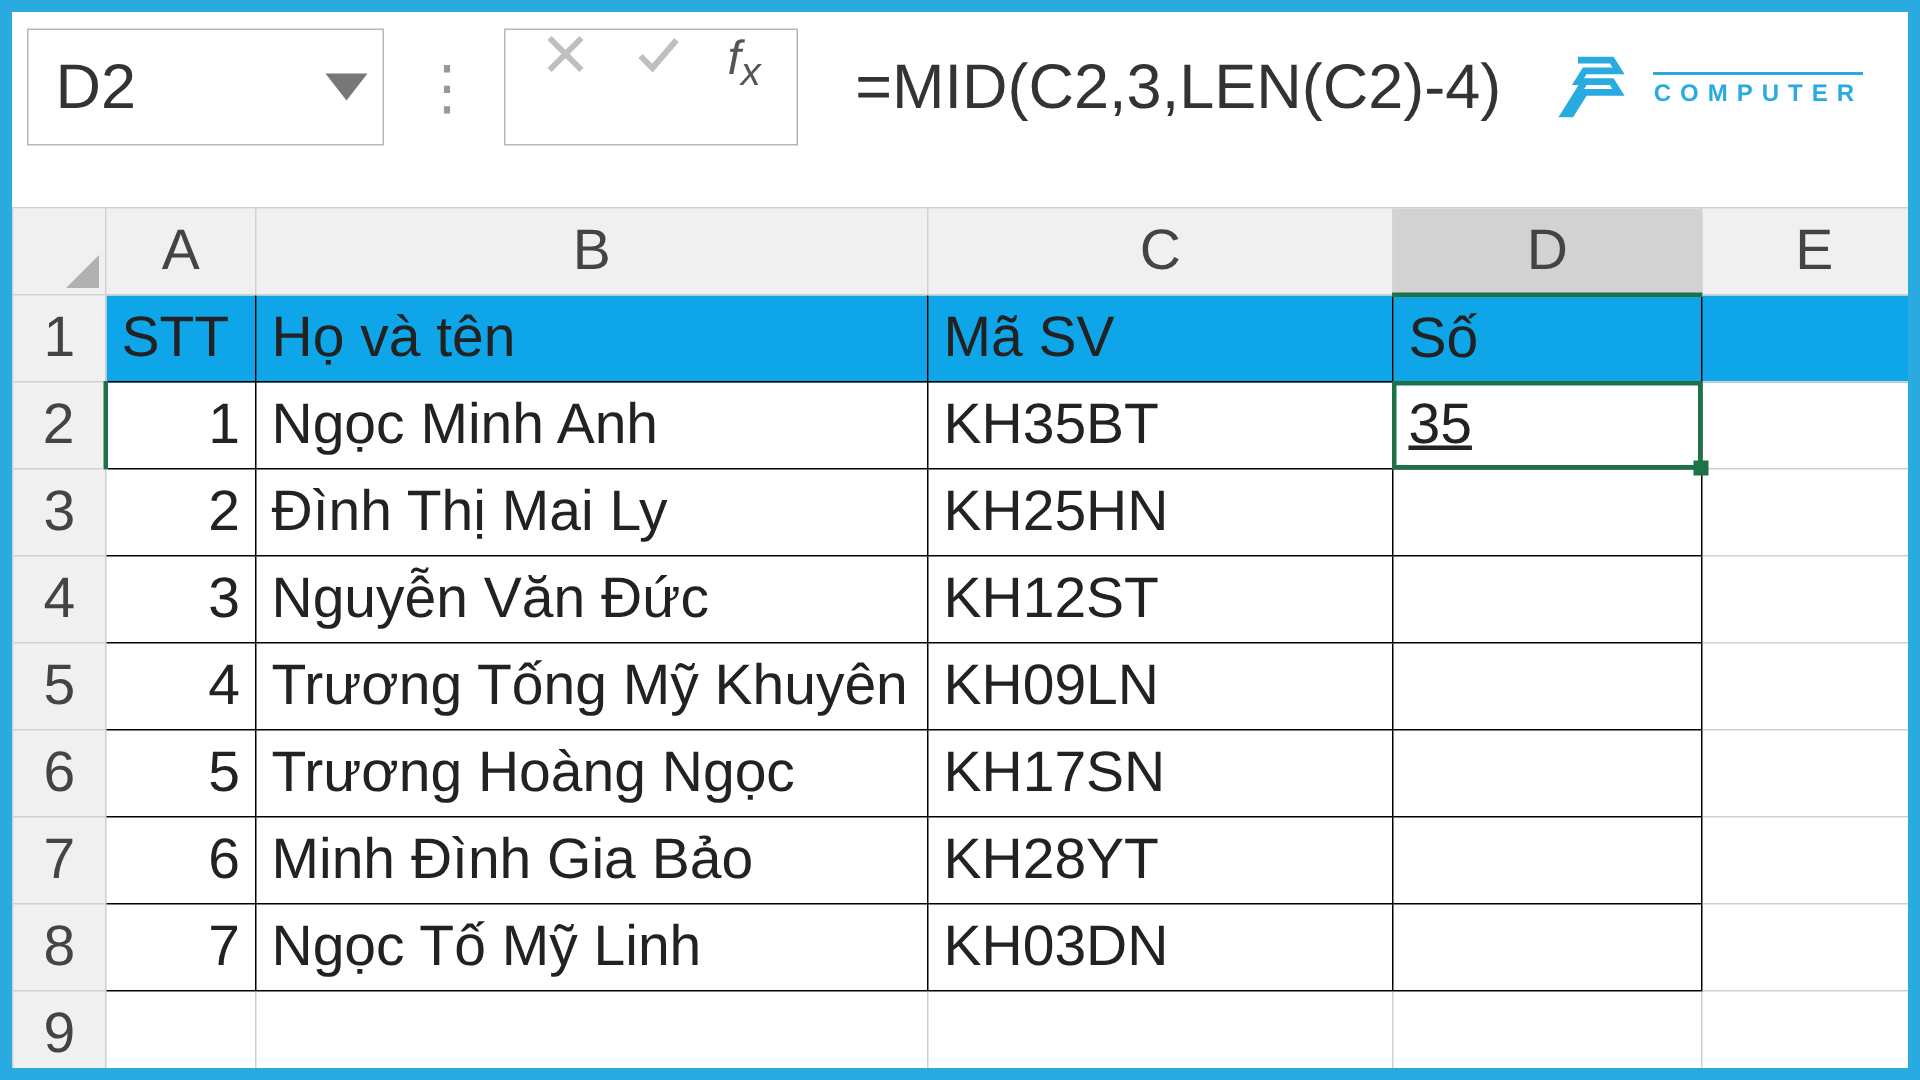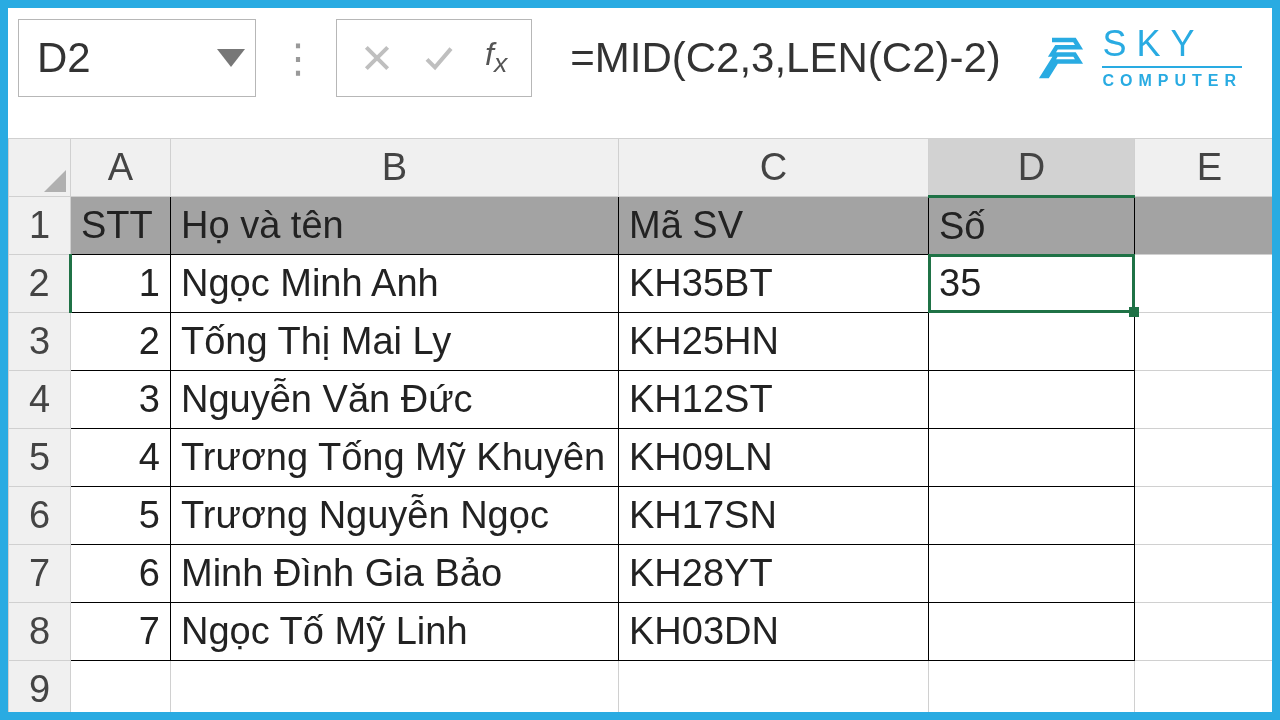--- a/index.html
+++ b/index.html
@@ -5,21 +5,21 @@
   * { box-sizing: border-box; margin: 0; padding: 0; }
   html, body { width: 1280px; height: 720px; font-family: "Segoe UI", Arial, sans-serif; background: #fff; }
   .frame { width: 1280px; height: 720px; border: 8px solid #29abe2; background: #fff; position: relative; }
 
   
   .fbar { display: flex; align-items: center; height: 100px; padding: 0 10px; gap: 18px; }
   .namebox { width: 238px; height: 78px; border: 1px solid #b7b7b7; background: #fff; display: flex; align-items: center; padding: 0 18px; font-size: 42px; color: #333; position: relative; }
   .namebox .dd { position: absolute; right: 10px; top: 50%; transform: translateY(-50%); width: 0; height: 0; border-left: 14px solid transparent; border-right: 14px solid transparent; border-top: 18px solid #777; }
   .vsep-dots { color: #999; font-size: 40px; letter-spacing: -4px; padding: 0 4px; }
 
-  .fx-group { display: flex; align-items: center; gap: 30px; height: 78px; border: 1px solid #b7b7b7; padding: 0 24px; }
+  .fx-group { display: flex; align-items: flex-start; gap: 30px; height: 78px; border: 1px solid #b7b7b7; padding: 0 24px; }
   .fx-group .ico { width: 32px; height: 32px; display: inline-block; }
   .ico svg { width: 100%; height: 100%; }
   .fx-label { font-style: italic; font-size: 32px; color: #555; }
 
   .formula-input { flex: 1; height: 78px; font-size: 42px; color: #333; display: flex; align-items: center; padding-left: 20px; }
 
   .logo { display: flex; align-items: center; gap: 14px; color: #29abe2; padding-right: 20px; }
   .logo-mark { width: 54px; height: 54px; }
   .logo-text { display: flex; flex-direction: column; }
   .logo-text .top { font-size: 36px; font-weight: 400; letter-spacing: 10px; line-height: 1; }
@@ -44,24 +44,24 @@
   col.c-e   { width: 150px; }
 
   td.cell { padding: 0 10px; color: #222; }
   td.num  { text-align: right; }
   td.txt  { text-align: left; }
 
   
   .data td { border: 1px solid #000; }
 
   
-  .hdrrow td { background: #a3a3a3; }
-
-  
-  .selcell { position: relative; }
+  .hdrrow td { background: #0ea5e9; }
+
+  
+  .selcell { position: relative; text-decoration: underline; }
   .selcell::after {
     content: ""; position: absolute; inset: -1px; border: 3px solid #1f7246; pointer-events: none;
   }
   .selcell .handle { position: absolute; right: -5px; bottom: -5px; width: 10px; height: 10px; background: #1f7246; }
   .sel-col-border { border-bottom: 3px solid #1f7246 !important; }
   .sel-row-border { border-right: 3px solid #1f7246 !important; }
 
   
   td.outside { border: 1px solid #d0d0d0; }
 </style>
@@ -85,33 +85,32 @@
       </span>
       <span class="ico">
         <svg viewBox="0 0 24 24">
             <path d="M3 13 L9 19 L21 5" stroke="#bfbfbf" stroke-width="3" fill="none"></path>
           </svg>
       </span>
       <span class="fx-label">f<sub>x</sub></span>
     </div>
 
     <div class="formula-input">
-      <span>=MID(C2,3,LEN(C2)-2)</span>
+      <span>=MID(C2,3,LEN(C2)-4)</span>
     </div>
 
     <div class="logo">
       <span class="logo-mark">
         <svg viewBox="0 0 60 60">
             <g fill="none" stroke="#29abe2" stroke-width="5">
           <path d="M20 10 H45 L50 18 H25 L20 26 H45 L50 34 H25 L15 50 H10 L25 26"></path>
         </g>
           </svg>
       </span>
       <span class="logo-text">
-        <span class="top">SKY</span>
         <span class="hr"></span>
         <span class="bot">COMPUTER</span>
       </span>
     </div>
   </div>
 
   <div class="grid-wrap">
     <table class="sheet">
       <colgroup>
         <col class="c-row">
@@ -146,21 +145,21 @@
           <th class="rowhdr sel-row-border">2</th>
           <td class="cell num">1</td>
           <td class="cell txt">Ngọc Minh Anh</td>
           <td class="cell txt">KH35BT</td>
           <td class="cell txt selcell"><span>35</span><span class="handle"></span></td>
           <td class="outside"></td>
         </tr>
         <tr class="data">
           <th class="rowhdr">3</th>
           <td class="cell num">2</td>
-          <td class="cell txt">Tống Thị Mai Ly</td>
+          <td class="cell txt">Đình Thị Mai Ly</td>
           <td class="cell txt">KH25HN</td>
           <td class="cell txt"></td>
           <td class="outside"></td>
         </tr>
         <tr class="data">
           <th class="rowhdr">4</th>
           <td class="cell num">3</td>
           <td class="cell txt">Nguyễn Văn Đức</td>
           <td class="cell txt">KH12ST</td>
           <td class="cell txt"></td>
@@ -170,21 +169,21 @@
           <th class="rowhdr">5</th>
           <td class="cell num">4</td>
           <td class="cell txt">Trương Tống Mỹ Khuyên</td>
           <td class="cell txt">KH09LN</td>
           <td class="cell txt"></td>
           <td class="outside"></td>
         </tr>
         <tr class="data">
           <th class="rowhdr">6</th>
           <td class="cell num">5</td>
-          <td class="cell txt">Trương Nguyễn Ngọc</td>
+          <td class="cell txt">Trương Hoàng Ngọc</td>
           <td class="cell txt">KH17SN</td>
           <td class="cell txt"></td>
           <td class="outside"></td>
         </tr>
         <tr class="data">
           <th class="rowhdr">7</th>
           <td class="cell num">6</td>
           <td class="cell txt">Minh Đình Gia Bảo</td>
           <td class="cell txt">KH28YT</td>
           <td class="cell txt"></td>

